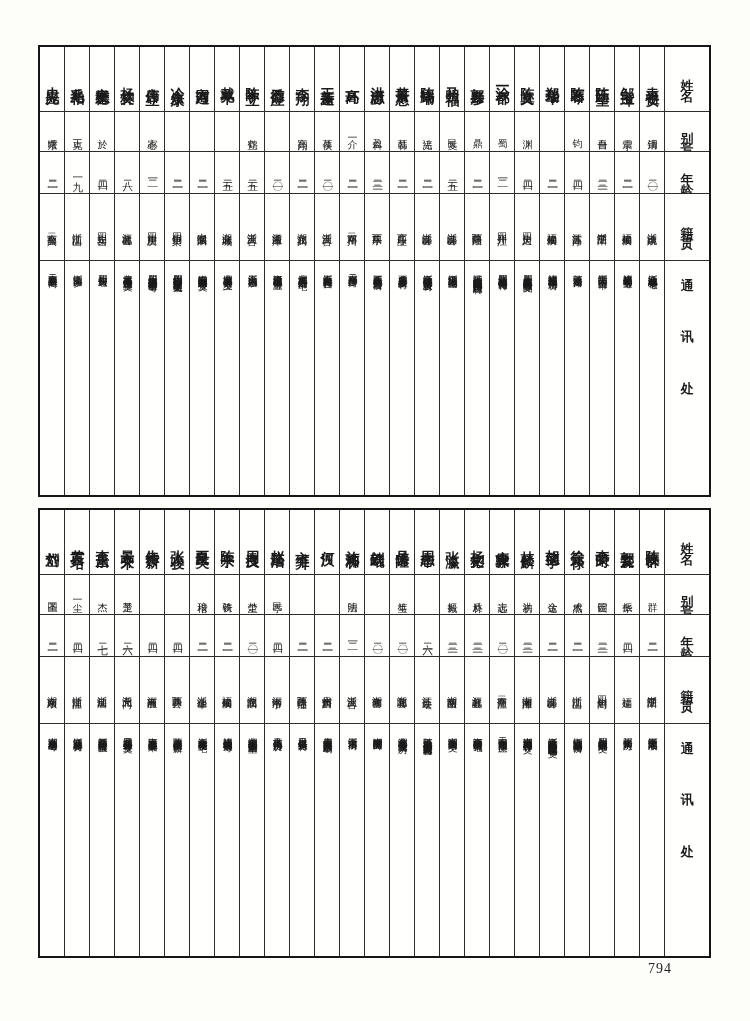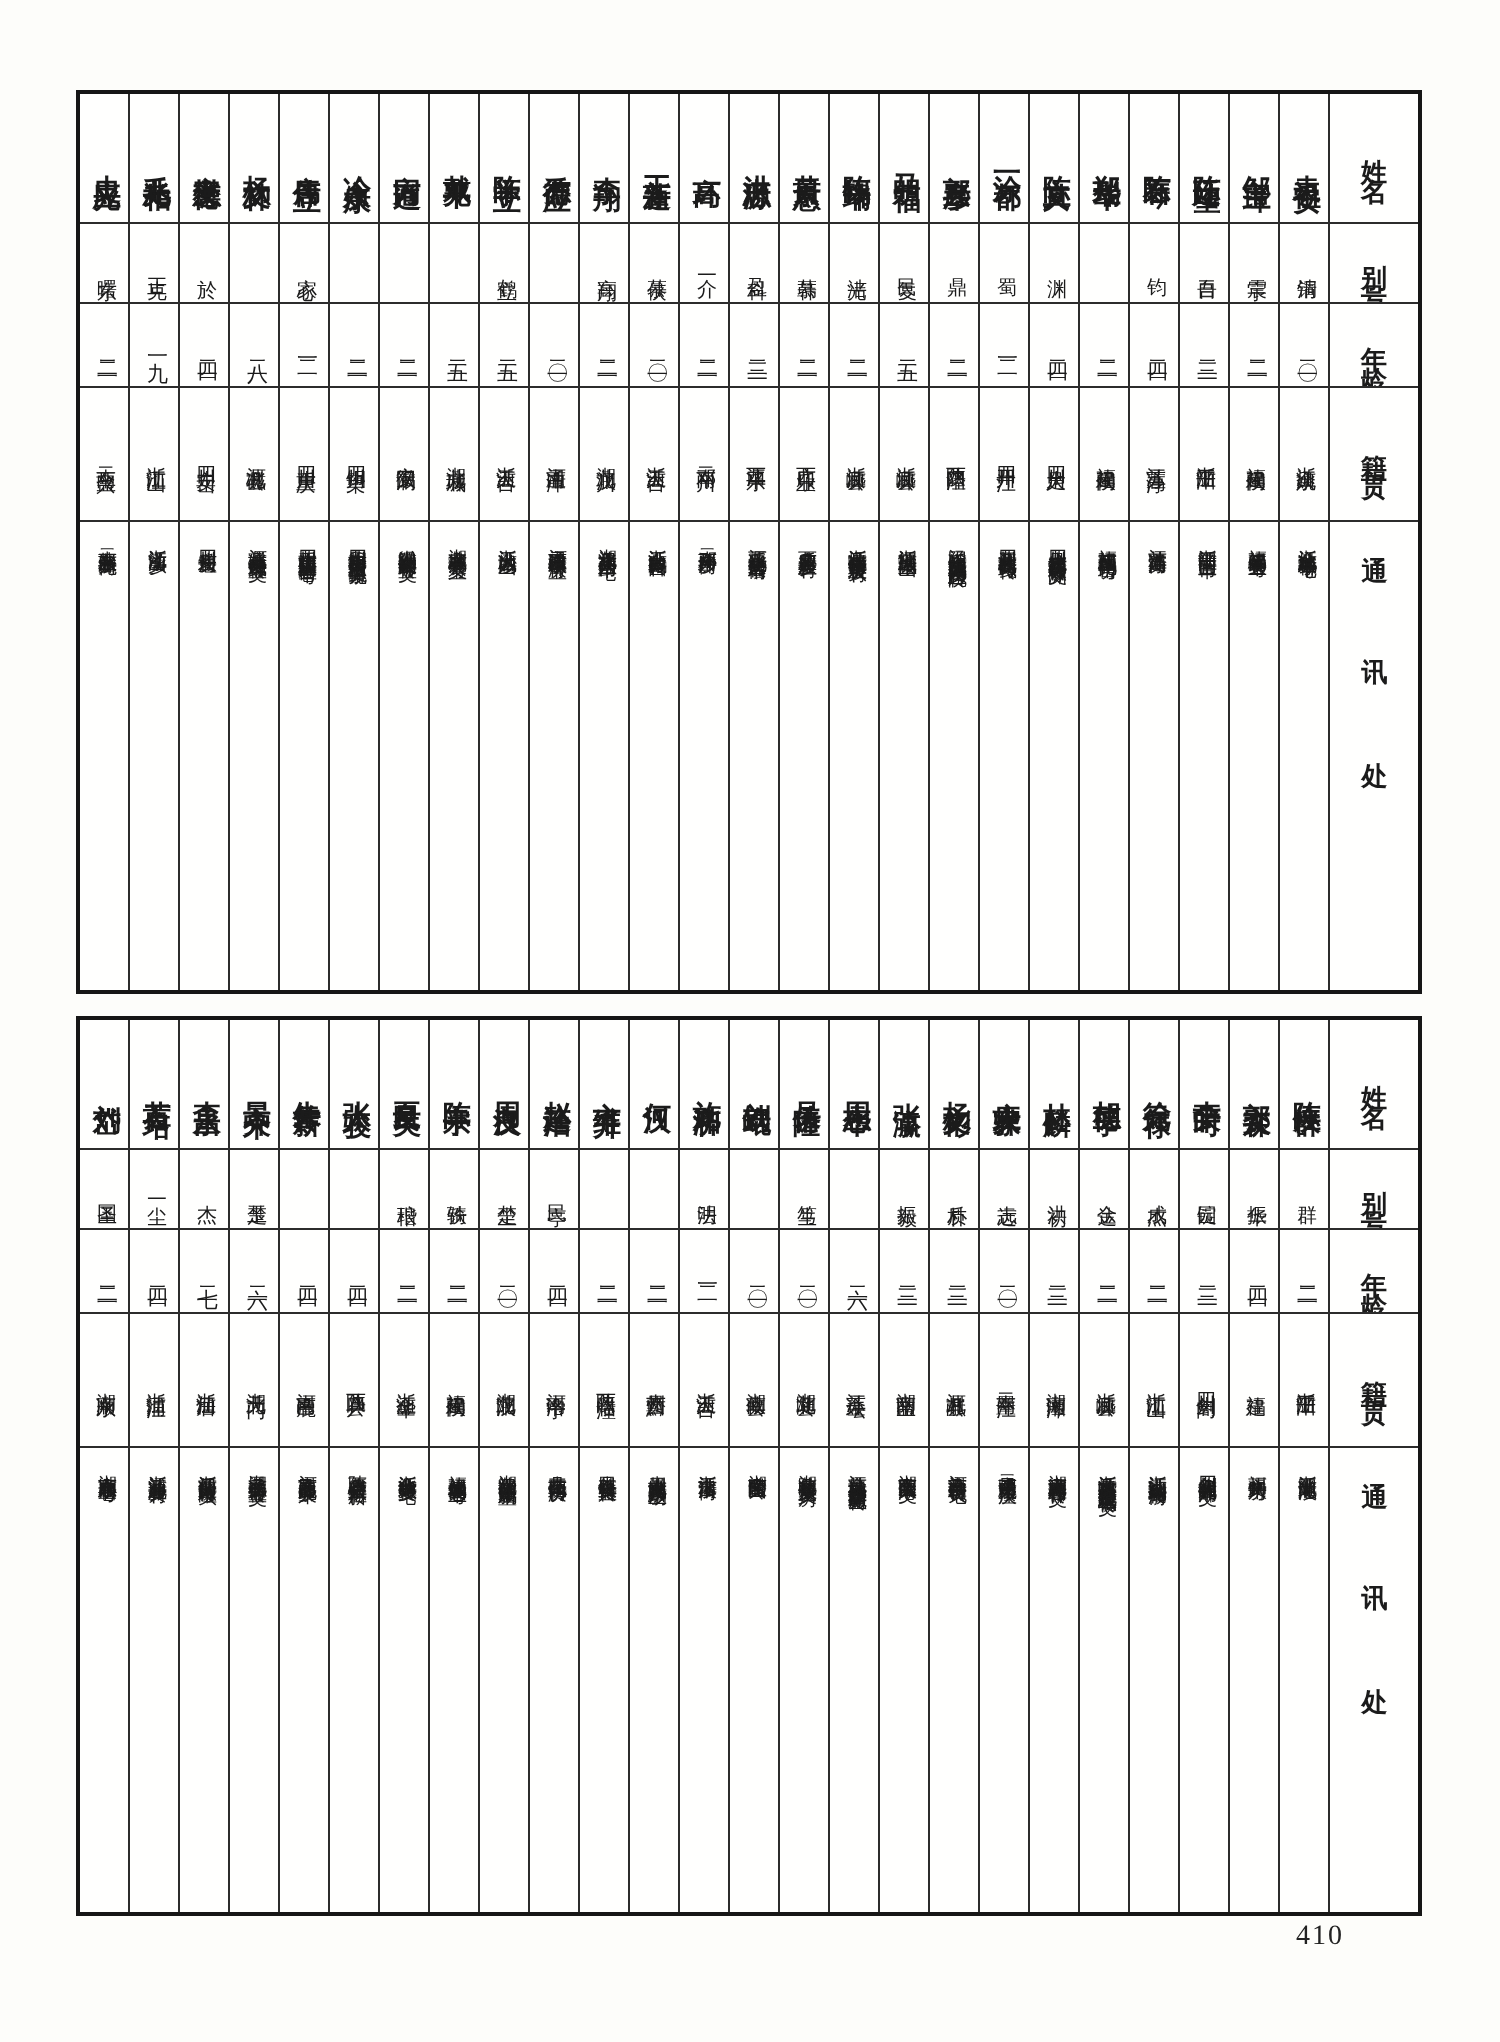--- a/index.html
+++ b/index.html
@@ -982,14 +982,14 @@
     </div>
     <div class="cell native-cell">
       <span class="vtext">湖南永顺</span>
     </div>
     <div class="cell address-cell">
       <span class="vtext">湖南永顺小西墙巷三号</span>
     </div>
   </div>
 </section>
 
-  <div class="page-number">410</div>
+  <div class="page-number">794</div>
 </div>
 
 </body></html>

